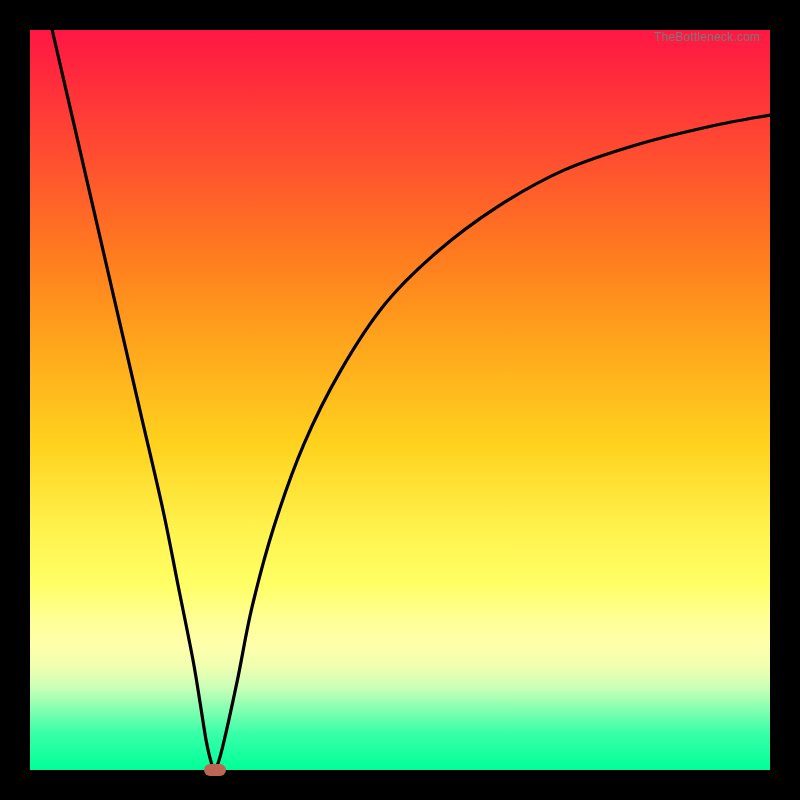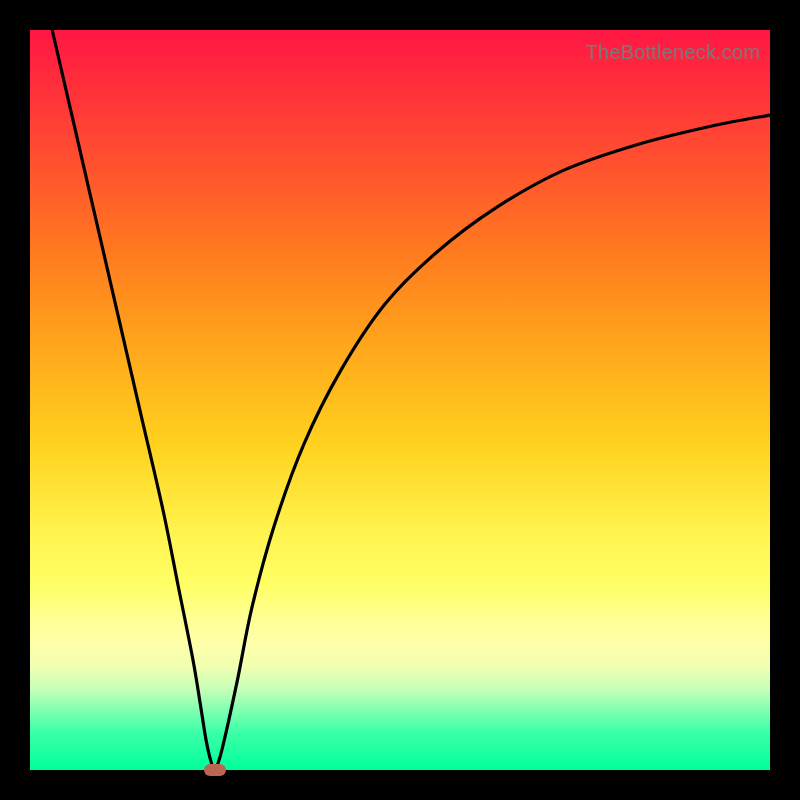--- a/index.html
+++ b/index.html
@@ -37,24 +37,24 @@
       #ffffaa 83%,
       #f0ffb0 86%,
       #c8ffb8 89%,
       #7fffb0 92%,
       #3affa8 95%,
       #00ff99 100%
     );
   }
   .watermark {
     position: absolute;
-    top: 11px;
+    top: 0;
     right: 10px;
     color: #7a7a7a;
-    font-size: 20px;
+    font-size: 12px;
     font-weight: 400;
     letter-spacing: 0.2px;
     user-select: none;
     margin-left: 37px;
   }
   svg.curve {
     position: absolute;
     left: 0; top: 0;
     width: 740px;
     height: 740px;

